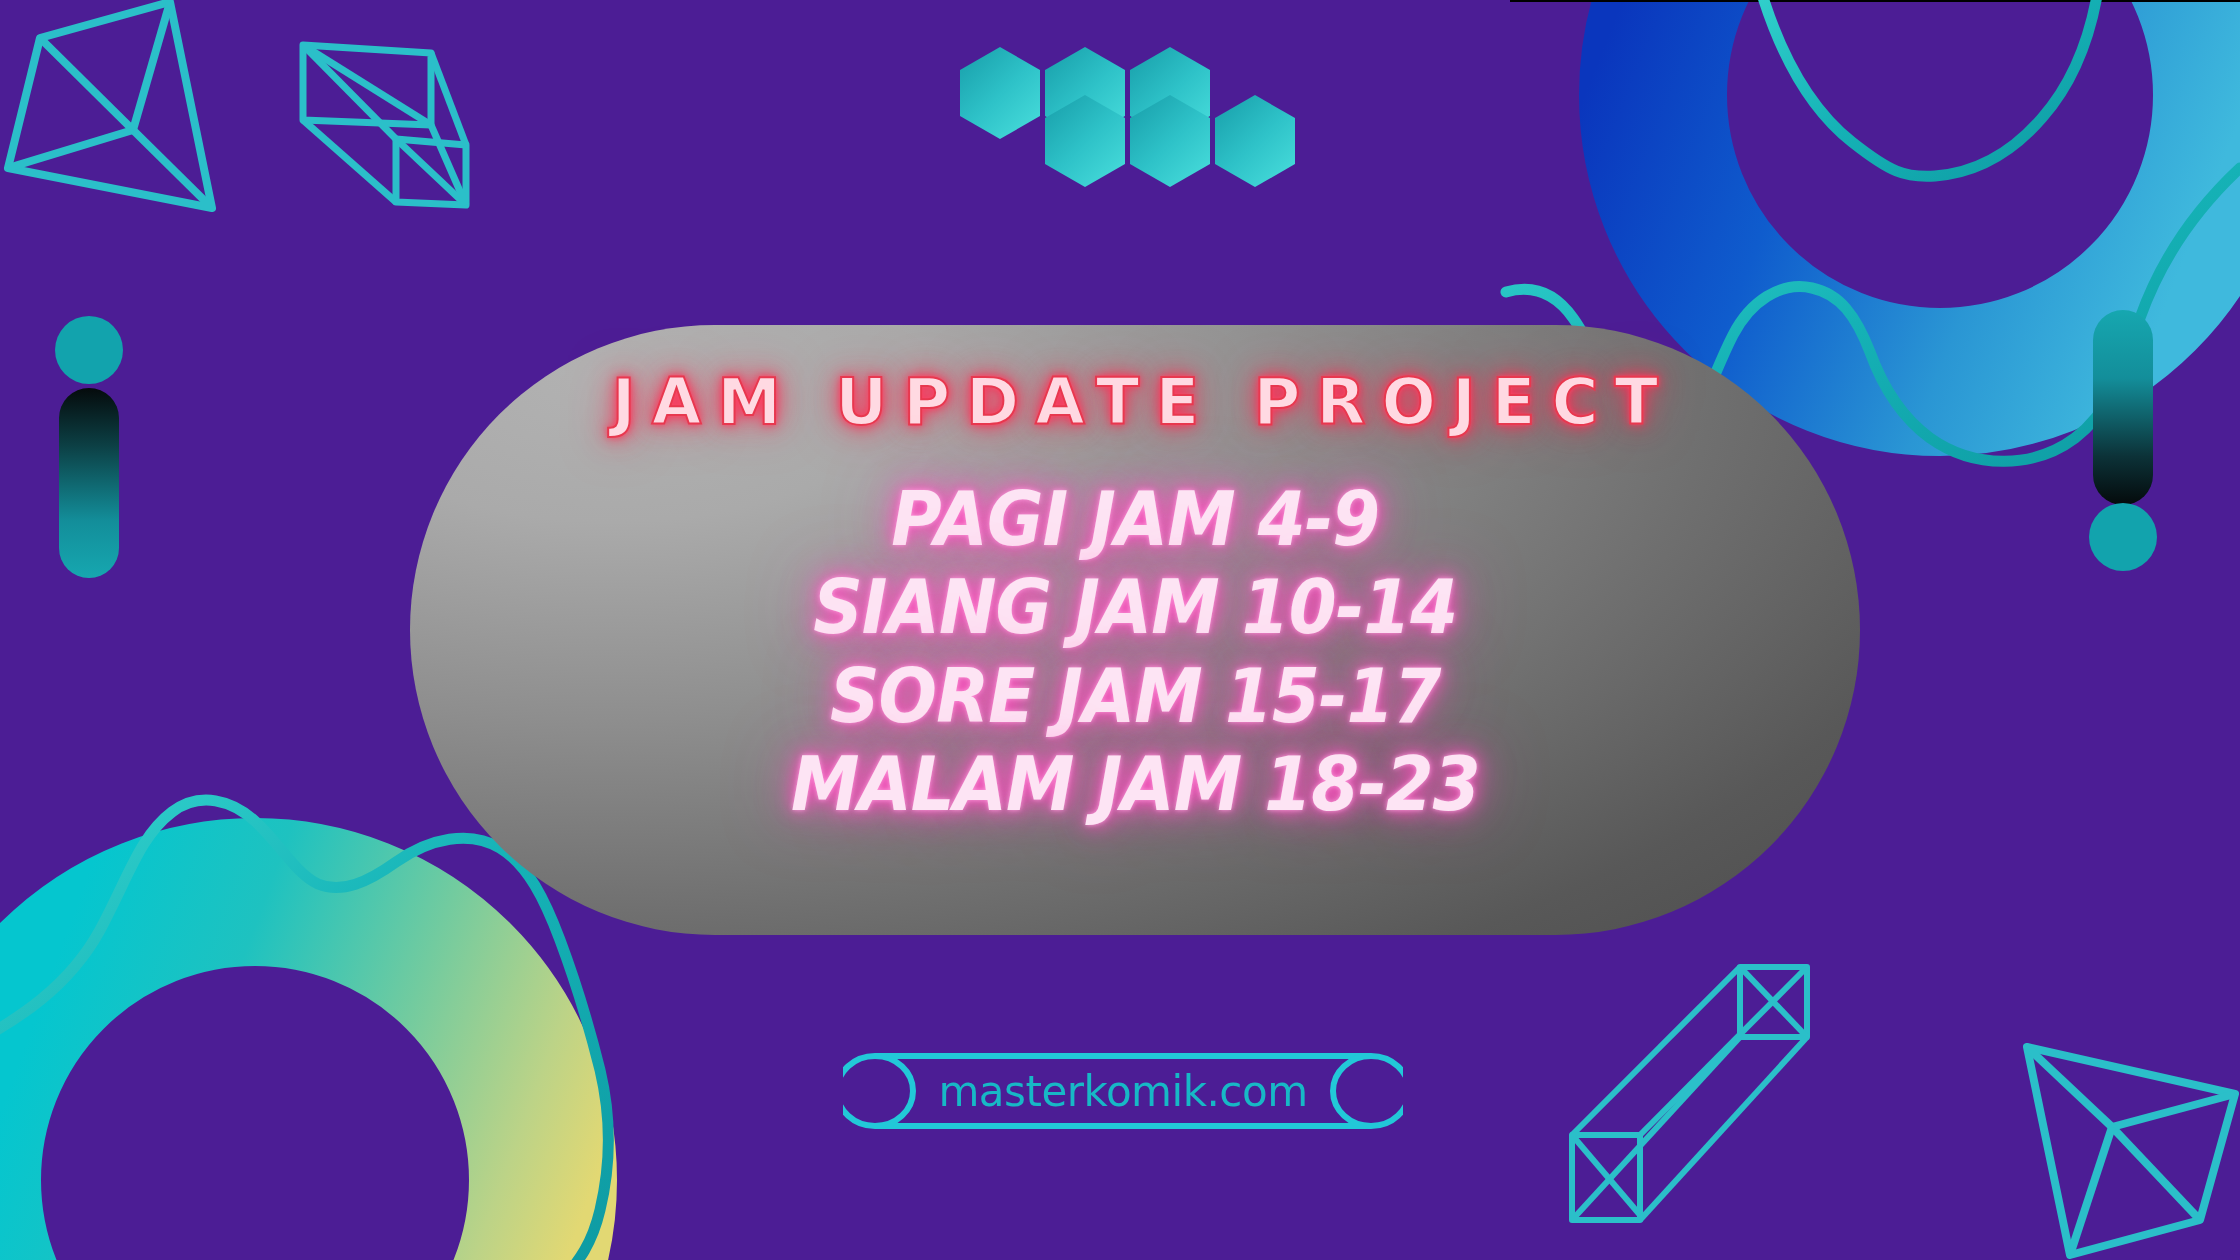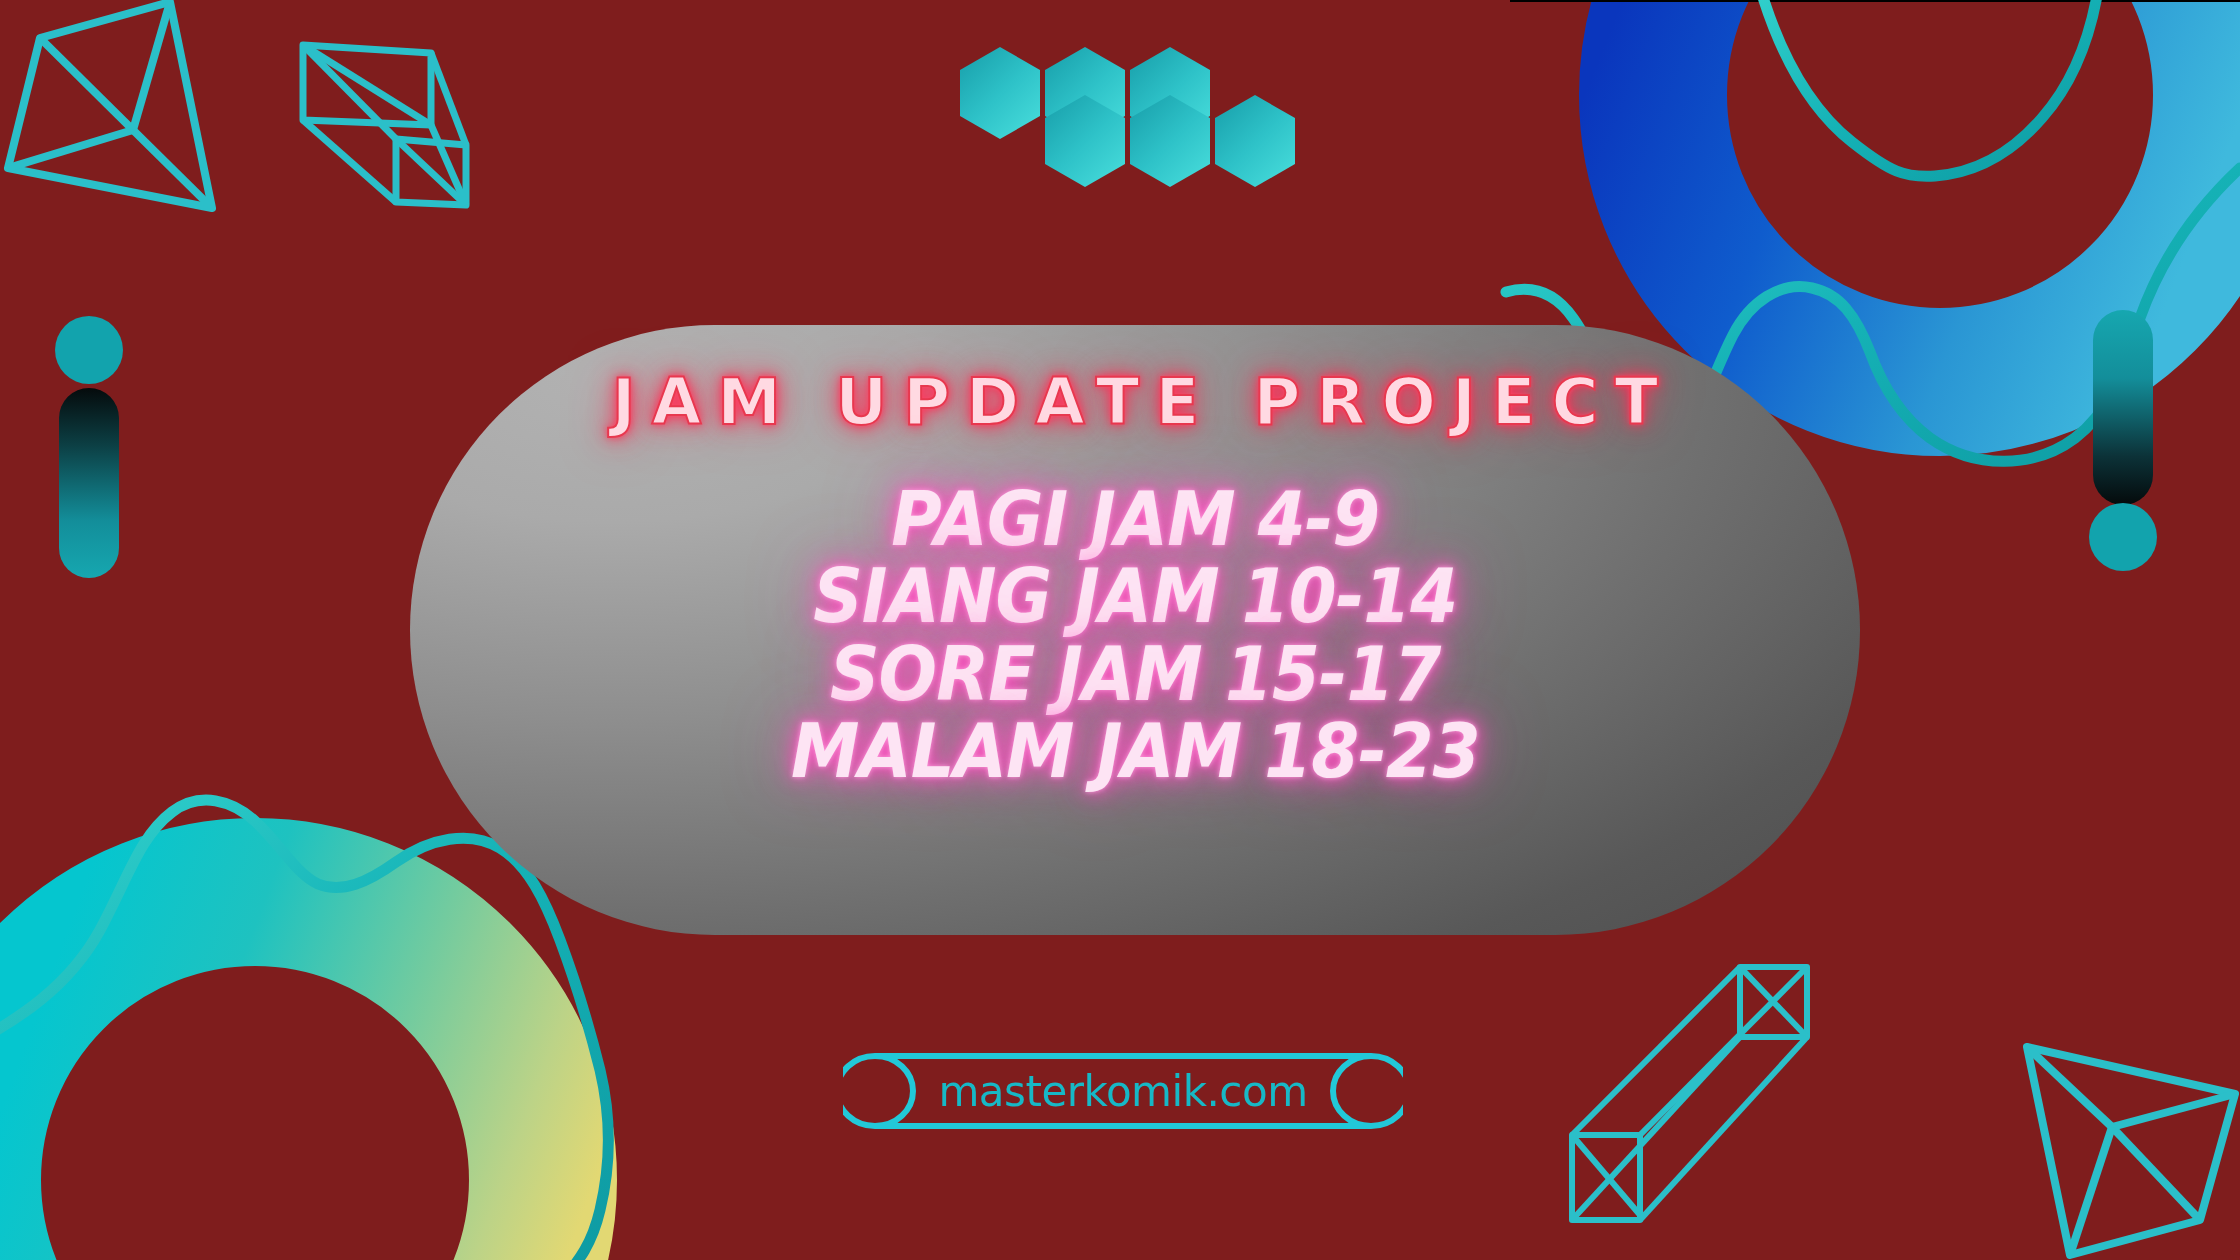--- a/index.html
+++ b/index.html
@@ -8,21 +8,21 @@
     padding: 0;
     background: #000000;
   }
   body {
     font-family: "Liberation Sans", sans-serif;
   }
   #stage {
     position: relative;
     width: 2240px;
     height: 1260px;
-    background: #7f1d1d;
+    background: #4c1d95;
     overflow: hidden;
   }
   .layer {
     position: absolute;
     inset: 0;
     width: 2240px;
     height: 1260px;
   }
   .layer-deco { z-index: 1; }
 
@@ -77,21 +77,21 @@
   
   #project-title::after {
     content: "";
   }
 
   #schedule {
     margin-top: 48px;
     display: flex;
     flex-direction: column;
     align-items: center;
-    gap: 2px;
+    gap: 13px;
   }
   .schedule-line {
     font-family: "DejaVu Sans", sans-serif;
     font-size: 74px;
     font-weight: 700;
     font-style: italic;
     letter-spacing: -1px;
     line-height: 1.02;
     color: #fde4f4;
     transform: scaleX(0.93);

